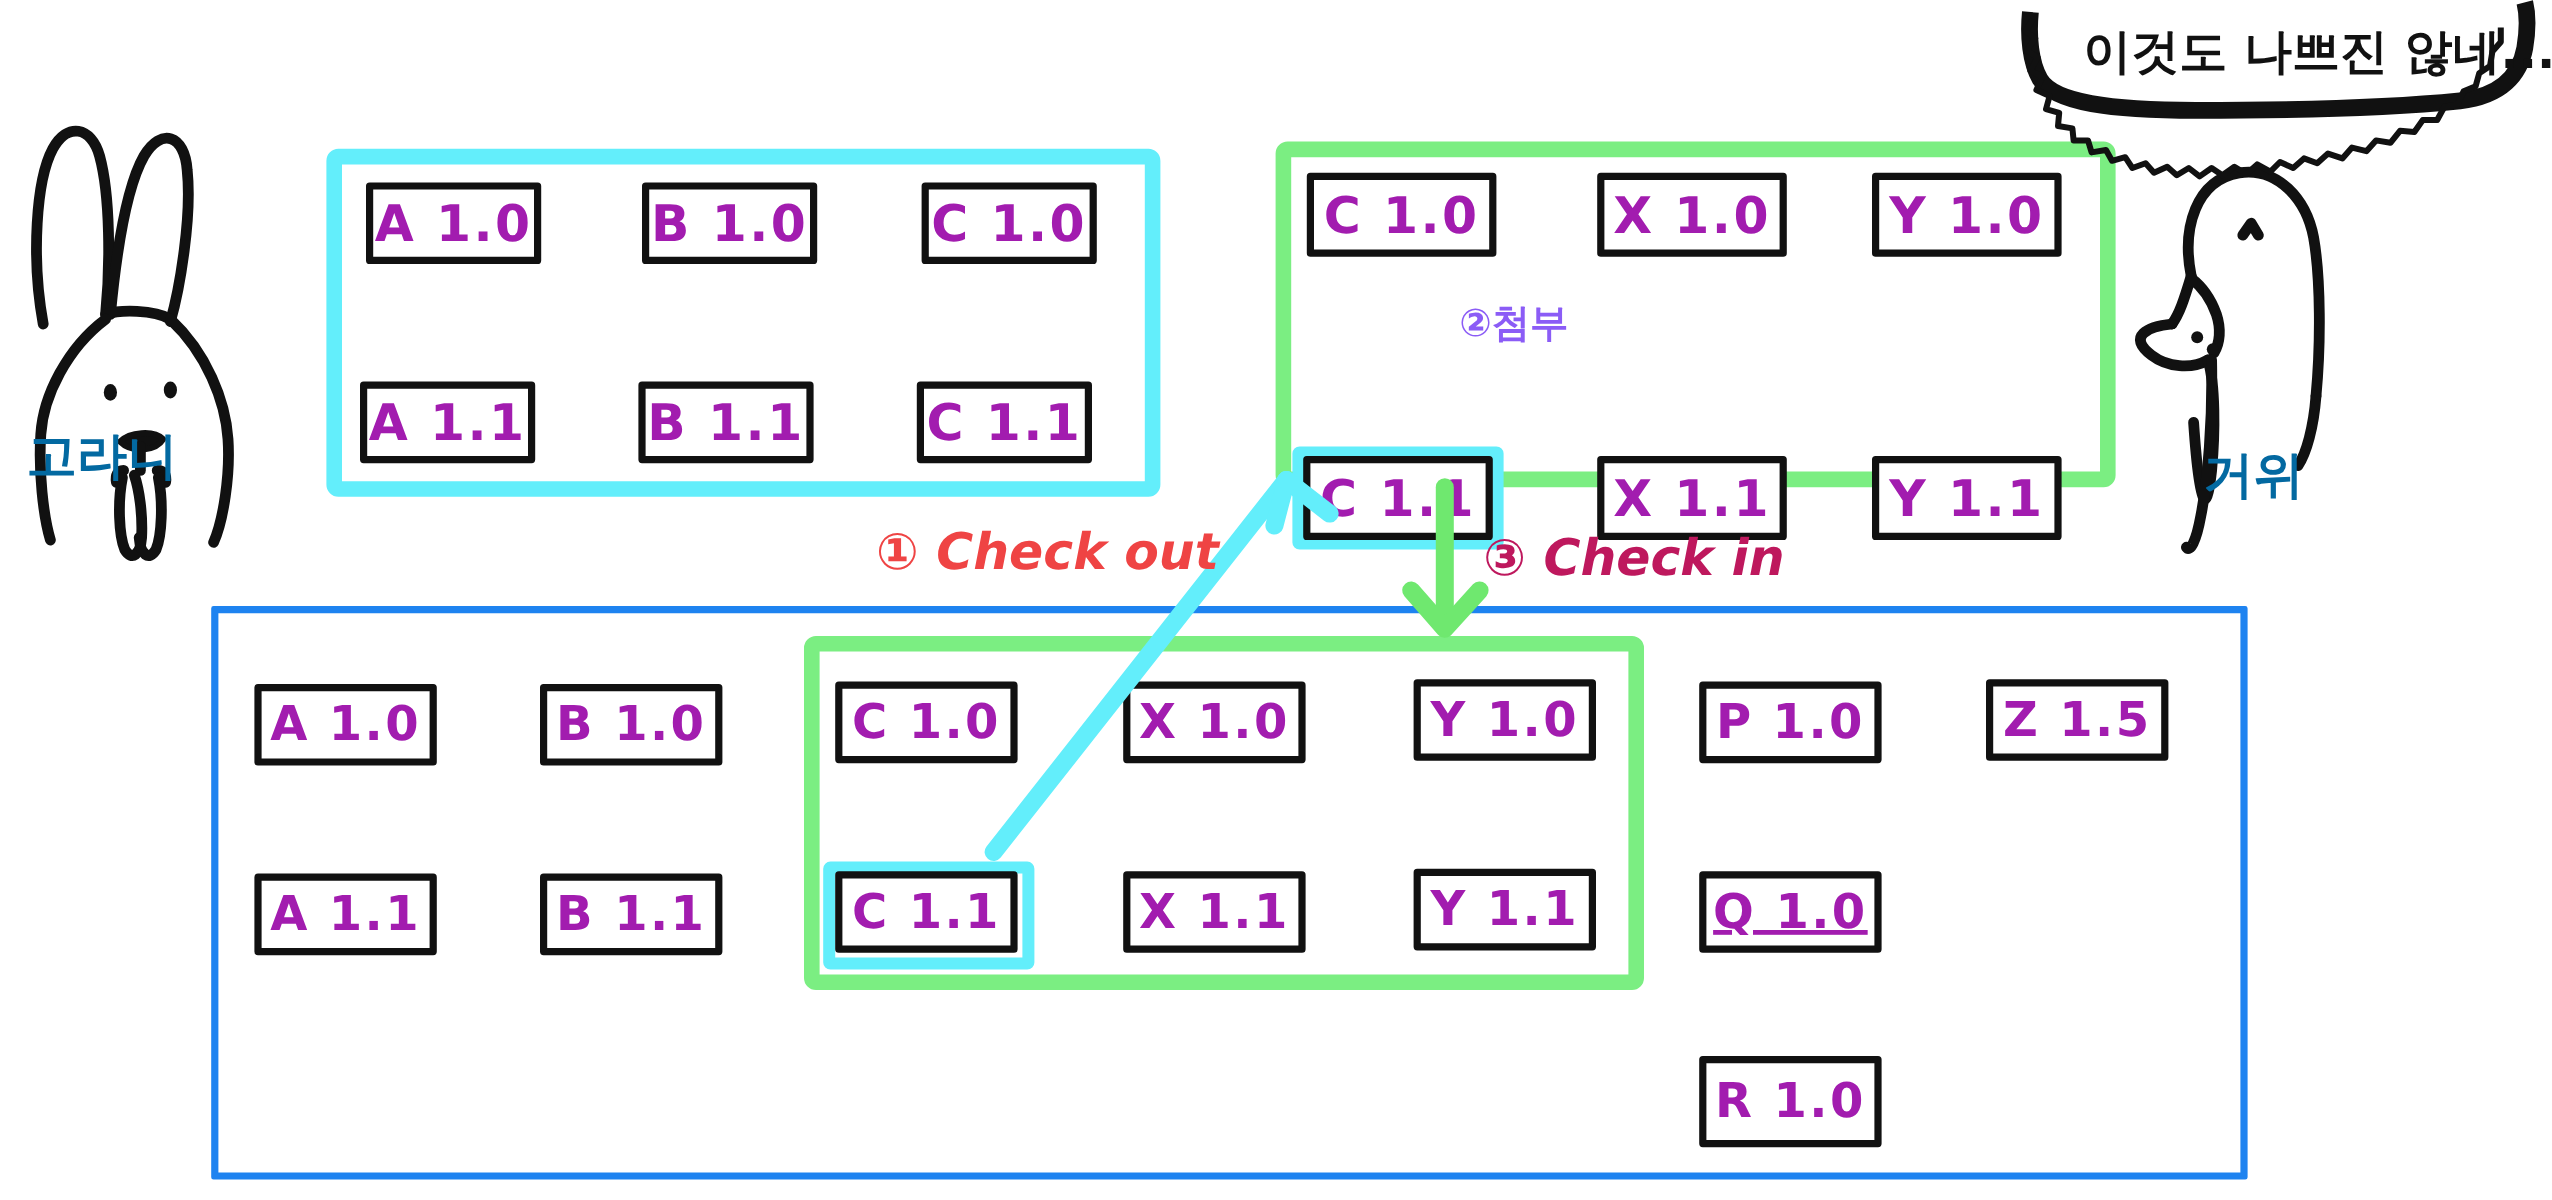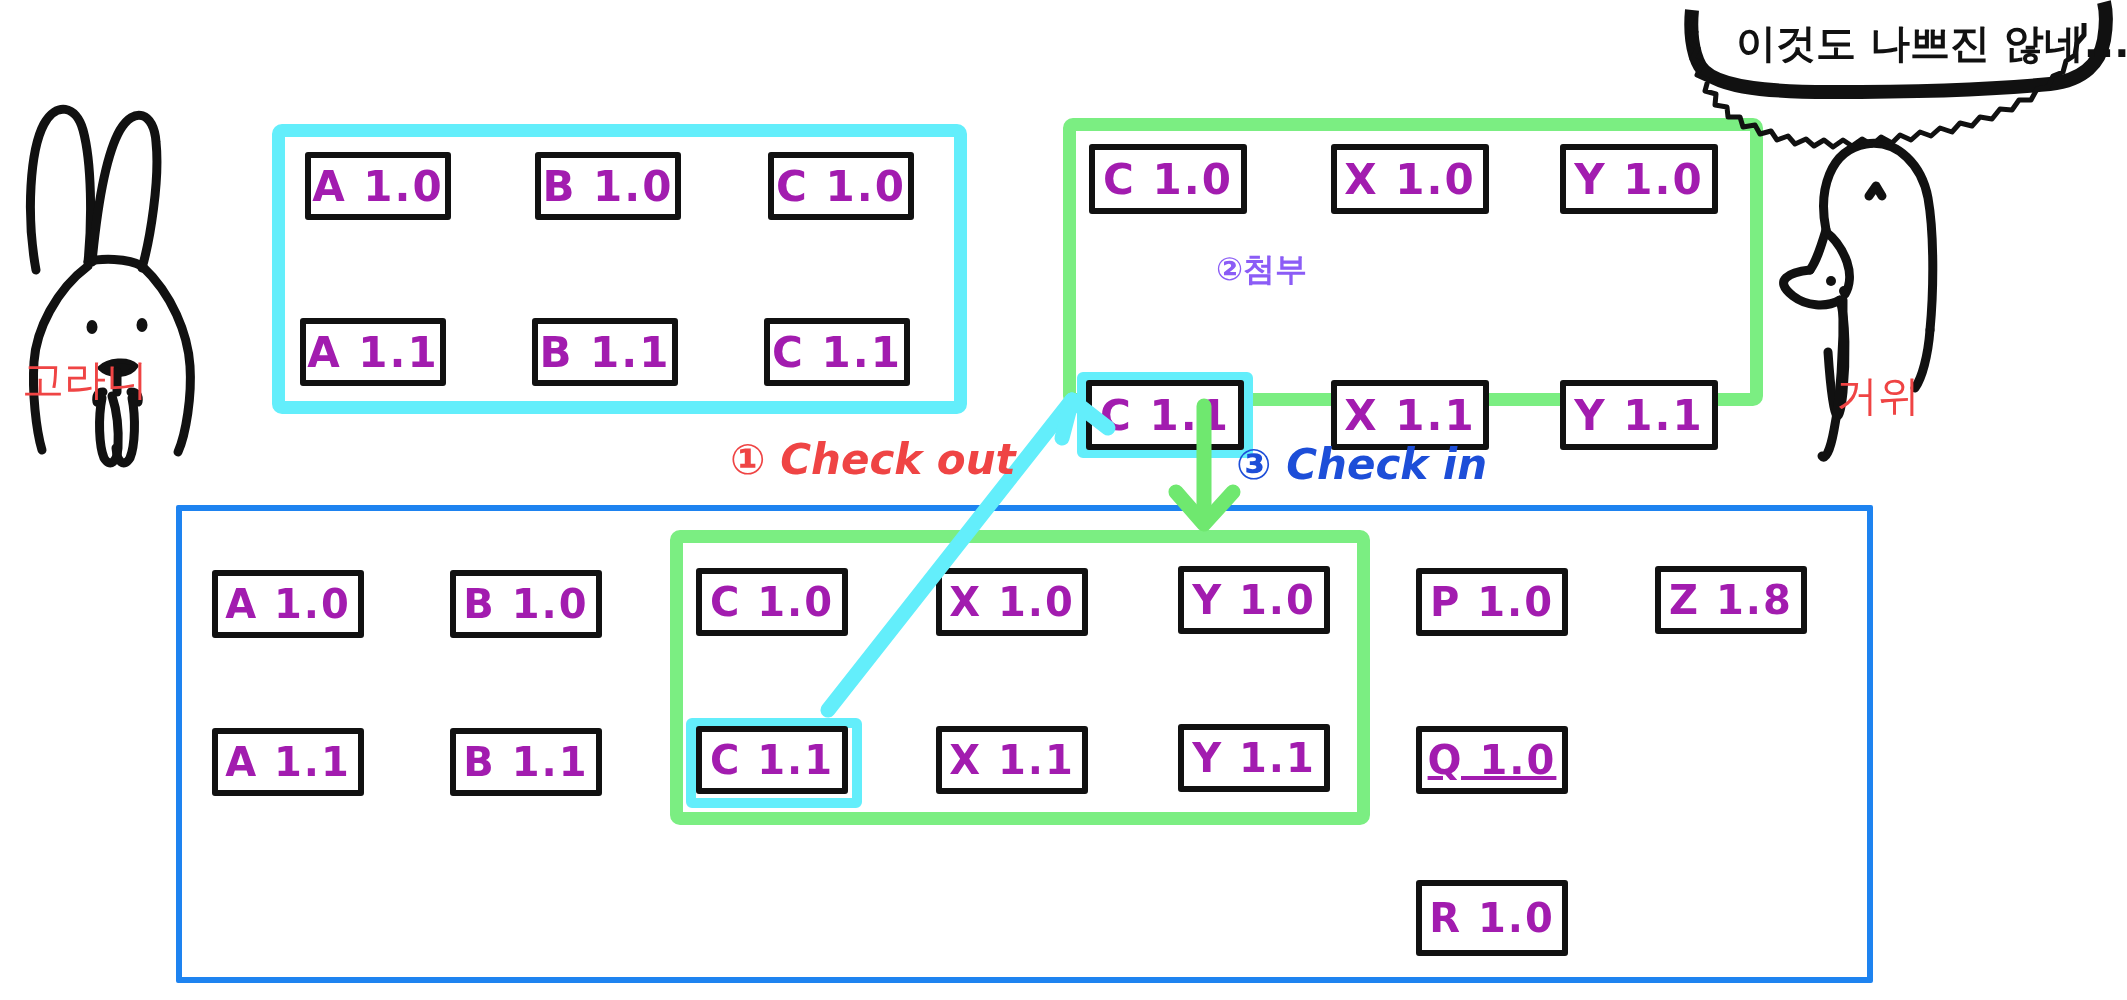--- a/index.html
+++ b/index.html
@@ -52,29 +52,29 @@
 
   
   .anno{
     position:absolute;
     font-family:"DejaVu Sans", sans-serif;
     font-weight:700;
     white-space:nowrap;
     z-index:9;
   }
   .anno-blue{color:#ef4444;font-size:42px;font-style:italic;}
-  .anno-green{color:#1d4ed8;font-size:42px;font-style:italic;}
+  .anno-green{color:#be185d;font-size:42px;font-style:italic;}
   .anno-green2{color:#8b5cf6;font-size:32px;}
 
   .korean-label{
     position:absolute;
     font-family:"DejaVu Sans", sans-serif;
-    font-weight:400;
+    font-weight:700;
     font-size:42px;
-    color:#ef4444;
+    color:#0369a1;
     white-space:nowrap;
     z-index:9;
   }
 
   
   svg.overlay{position:absolute;left:0;top:0;width:2127px;height:1000px;pointer-events:none;}
   svg.overlay.under{z-index:1;}
   svg.overlay.over{z-index:8;}
   svg.overlay.top{z-index:10;}
 
@@ -160,21 +160,21 @@
   <div class="container-box box-blue" style="left:176px;top:505px;width:1697px;height:478px;"></div>
 
   <div class="container-box box-green" style="left:670px;top:530px;width:700px;height:295px;"></div>
 
   <div class="artifact small" style="left:212px;top:570px;width:152px;height:68px;">A 1.0</div>
   <div class="artifact small" style="left:450px;top:570px;width:152px;height:68px;">B 1.0</div>
   <div class="artifact small" style="left:696px;top:568px;width:152px;height:68px;">C 1.0</div>
   <div class="artifact small" style="left:936px;top:568px;width:152px;height:68px;">X 1.0</div>
   <div class="artifact small" style="left:1178px;top:566px;width:152px;height:68px;">Y 1.0</div>
   <div class="artifact small" style="left:1416px;top:568px;width:152px;height:68px;">P 1.0</div>
-  <div class="artifact small" style="left:1655px;top:566px;width:152px;height:68px;">Z 1.8</div>
+  <div class="artifact small" style="left:1655px;top:566px;width:152px;height:68px;">Z 1.5</div>
 
   <div class="artifact small" style="left:212px;top:728px;width:152px;height:68px;">A 1.1</div>
   <div class="artifact small" style="left:450px;top:728px;width:152px;height:68px;">B 1.1</div>
   <div class="hl-cyan" style="left:686px;top:718px;width:176px;height:90px;"></div>
   <div class="artifact small" style="left:696px;top:726px;width:152px;height:68px;">C 1.1</div>
   <div class="artifact small" style="left:936px;top:726px;width:152px;height:68px;">X 1.1</div>
   <div class="artifact small" style="left:1178px;top:724px;width:152px;height:68px;">Y 1.1</div>
   <div class="artifact small" style="left:1416px;top:726px;width:152px;height:68px;text-decoration:underline;">Q 1.0</div>
 
   <div class="artifact small" style="left:1416px;top:880px;width:152px;height:76px;">R 1.0</div>

